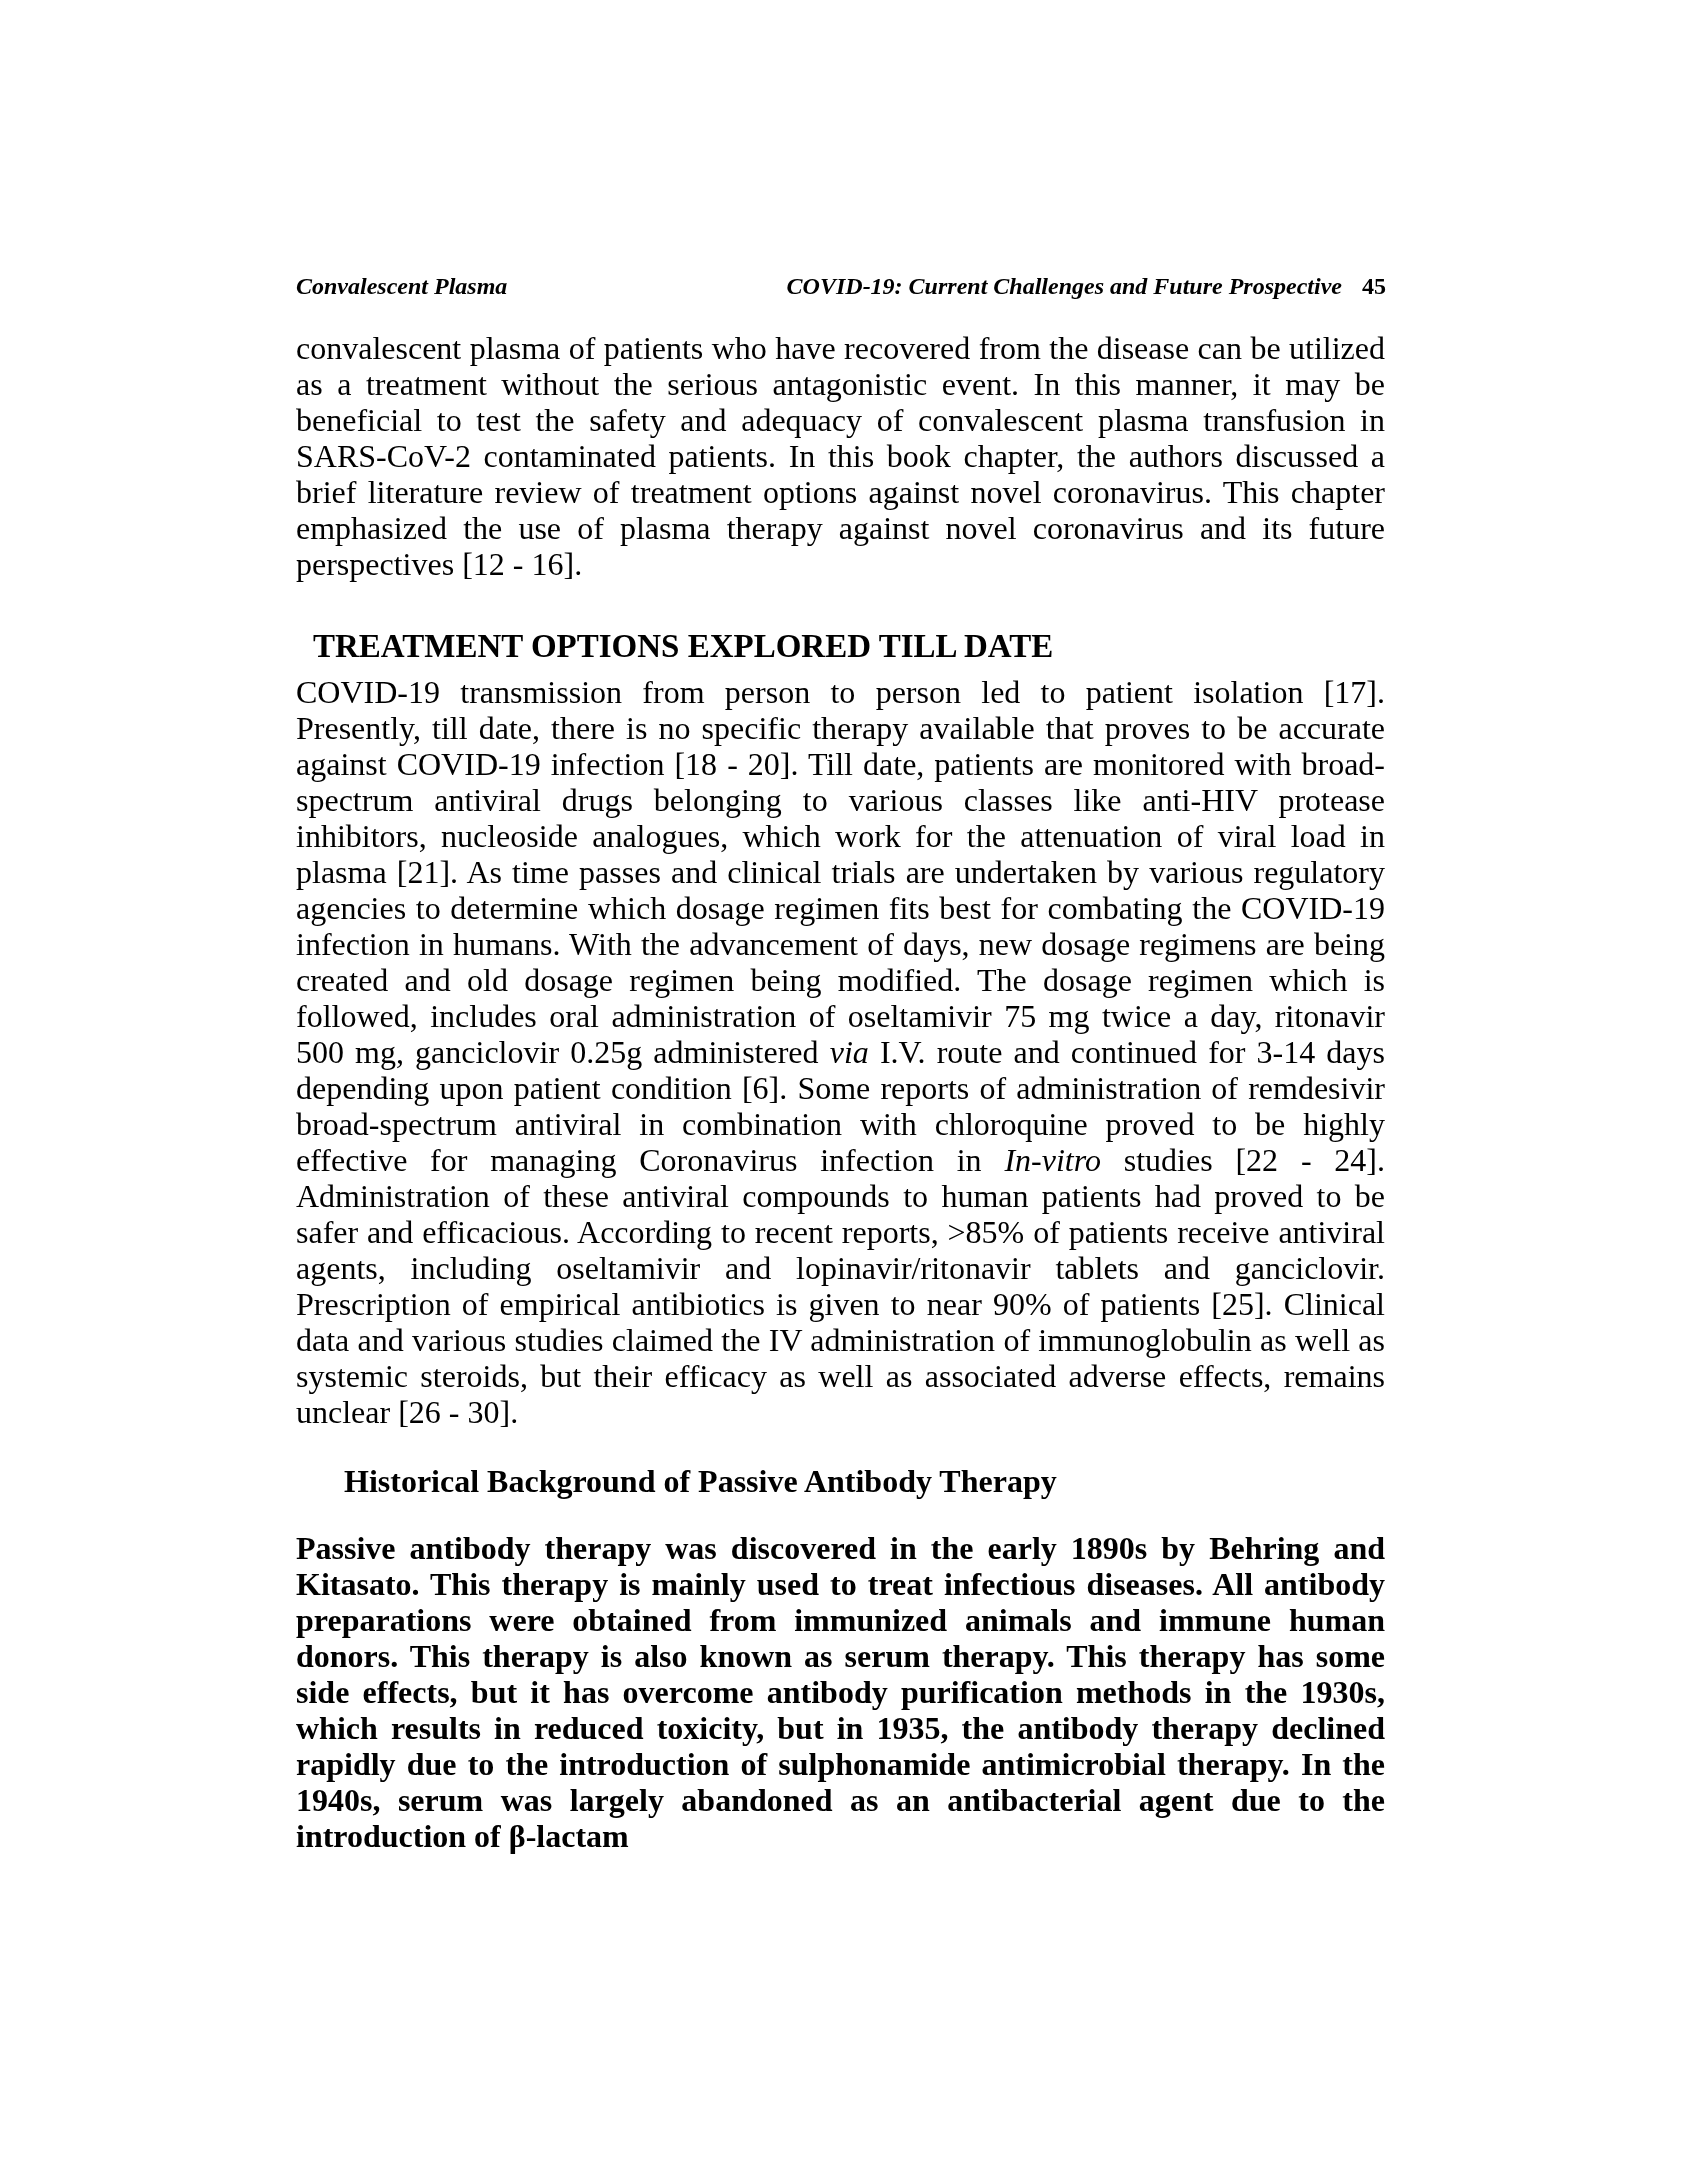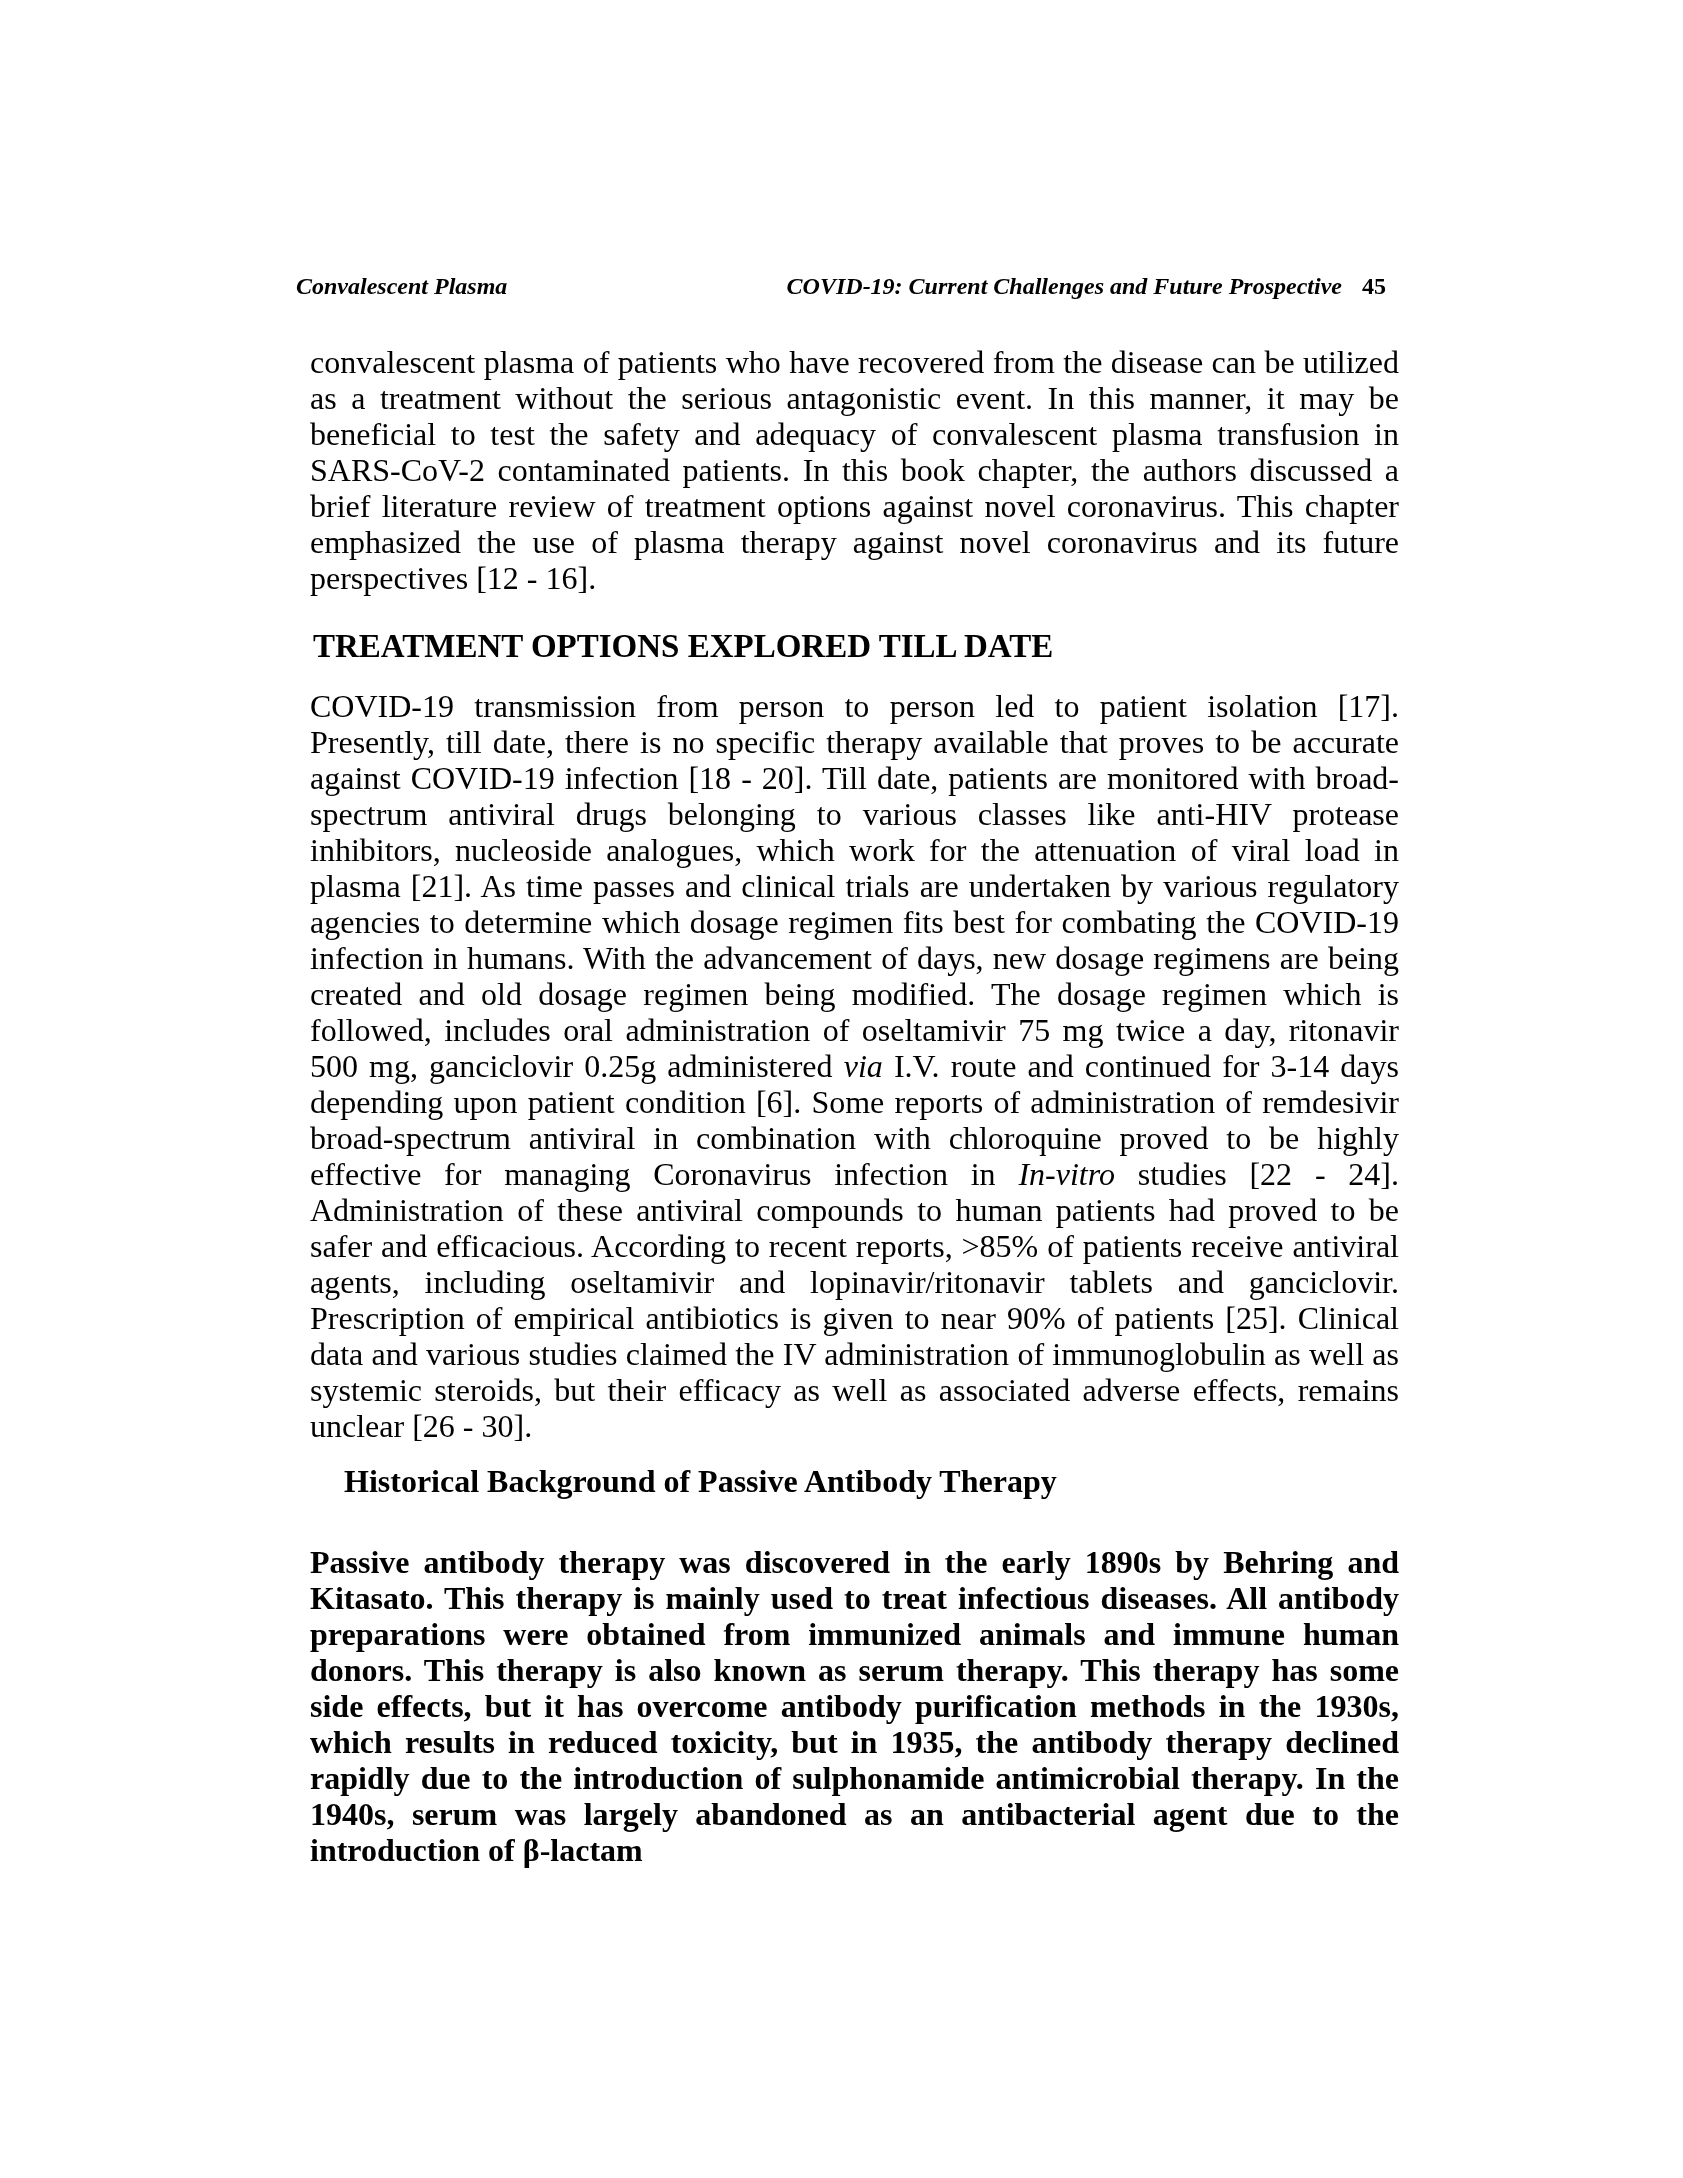--- a/index.html
+++ b/index.html
@@ -9,21 +9,21 @@
     position: absolute; left: 296px; top: 271px; width: 1090px; height: 32px;
     font-family: "Liberation Serif", serif; font-size: 24px; line-height: 30px;
   }
   .rh-left { position: absolute; left: 0; top: 0; font-weight: bold; font-style: italic; }
   .rh-right { position: absolute; right: 0; top: 0; white-space: nowrap; text-align: center; }
   .rh-title { font-weight: bold; font-style: italic; }
   .rh-page { font-weight: bold; font-style: normal; margin-left: 20px; }
   .body-text {
     position: absolute; left: 296px; width: 1089px;
     font-family: "Liberation Serif", serif; font-size: 32px; line-height: 36px;
-    text-align: justify; margin: 14px;
+    text-align: justify; margin: 0;
   }
   .h1 {
     position: absolute; left: 296px; width: 1089px;
     font-family: "Liberation Serif", serif; font-weight: bold; font-size: 33px; line-height: 40px; margin: 17px;
   }
   .h2 {
     position: absolute; left: 296px; width: 1089px;
     font-family: "Liberation Serif", serif; font-weight: bold; font-size: 32px; line-height: 40px; margin: 0;
   }
   #para1 { top: 330px; }

